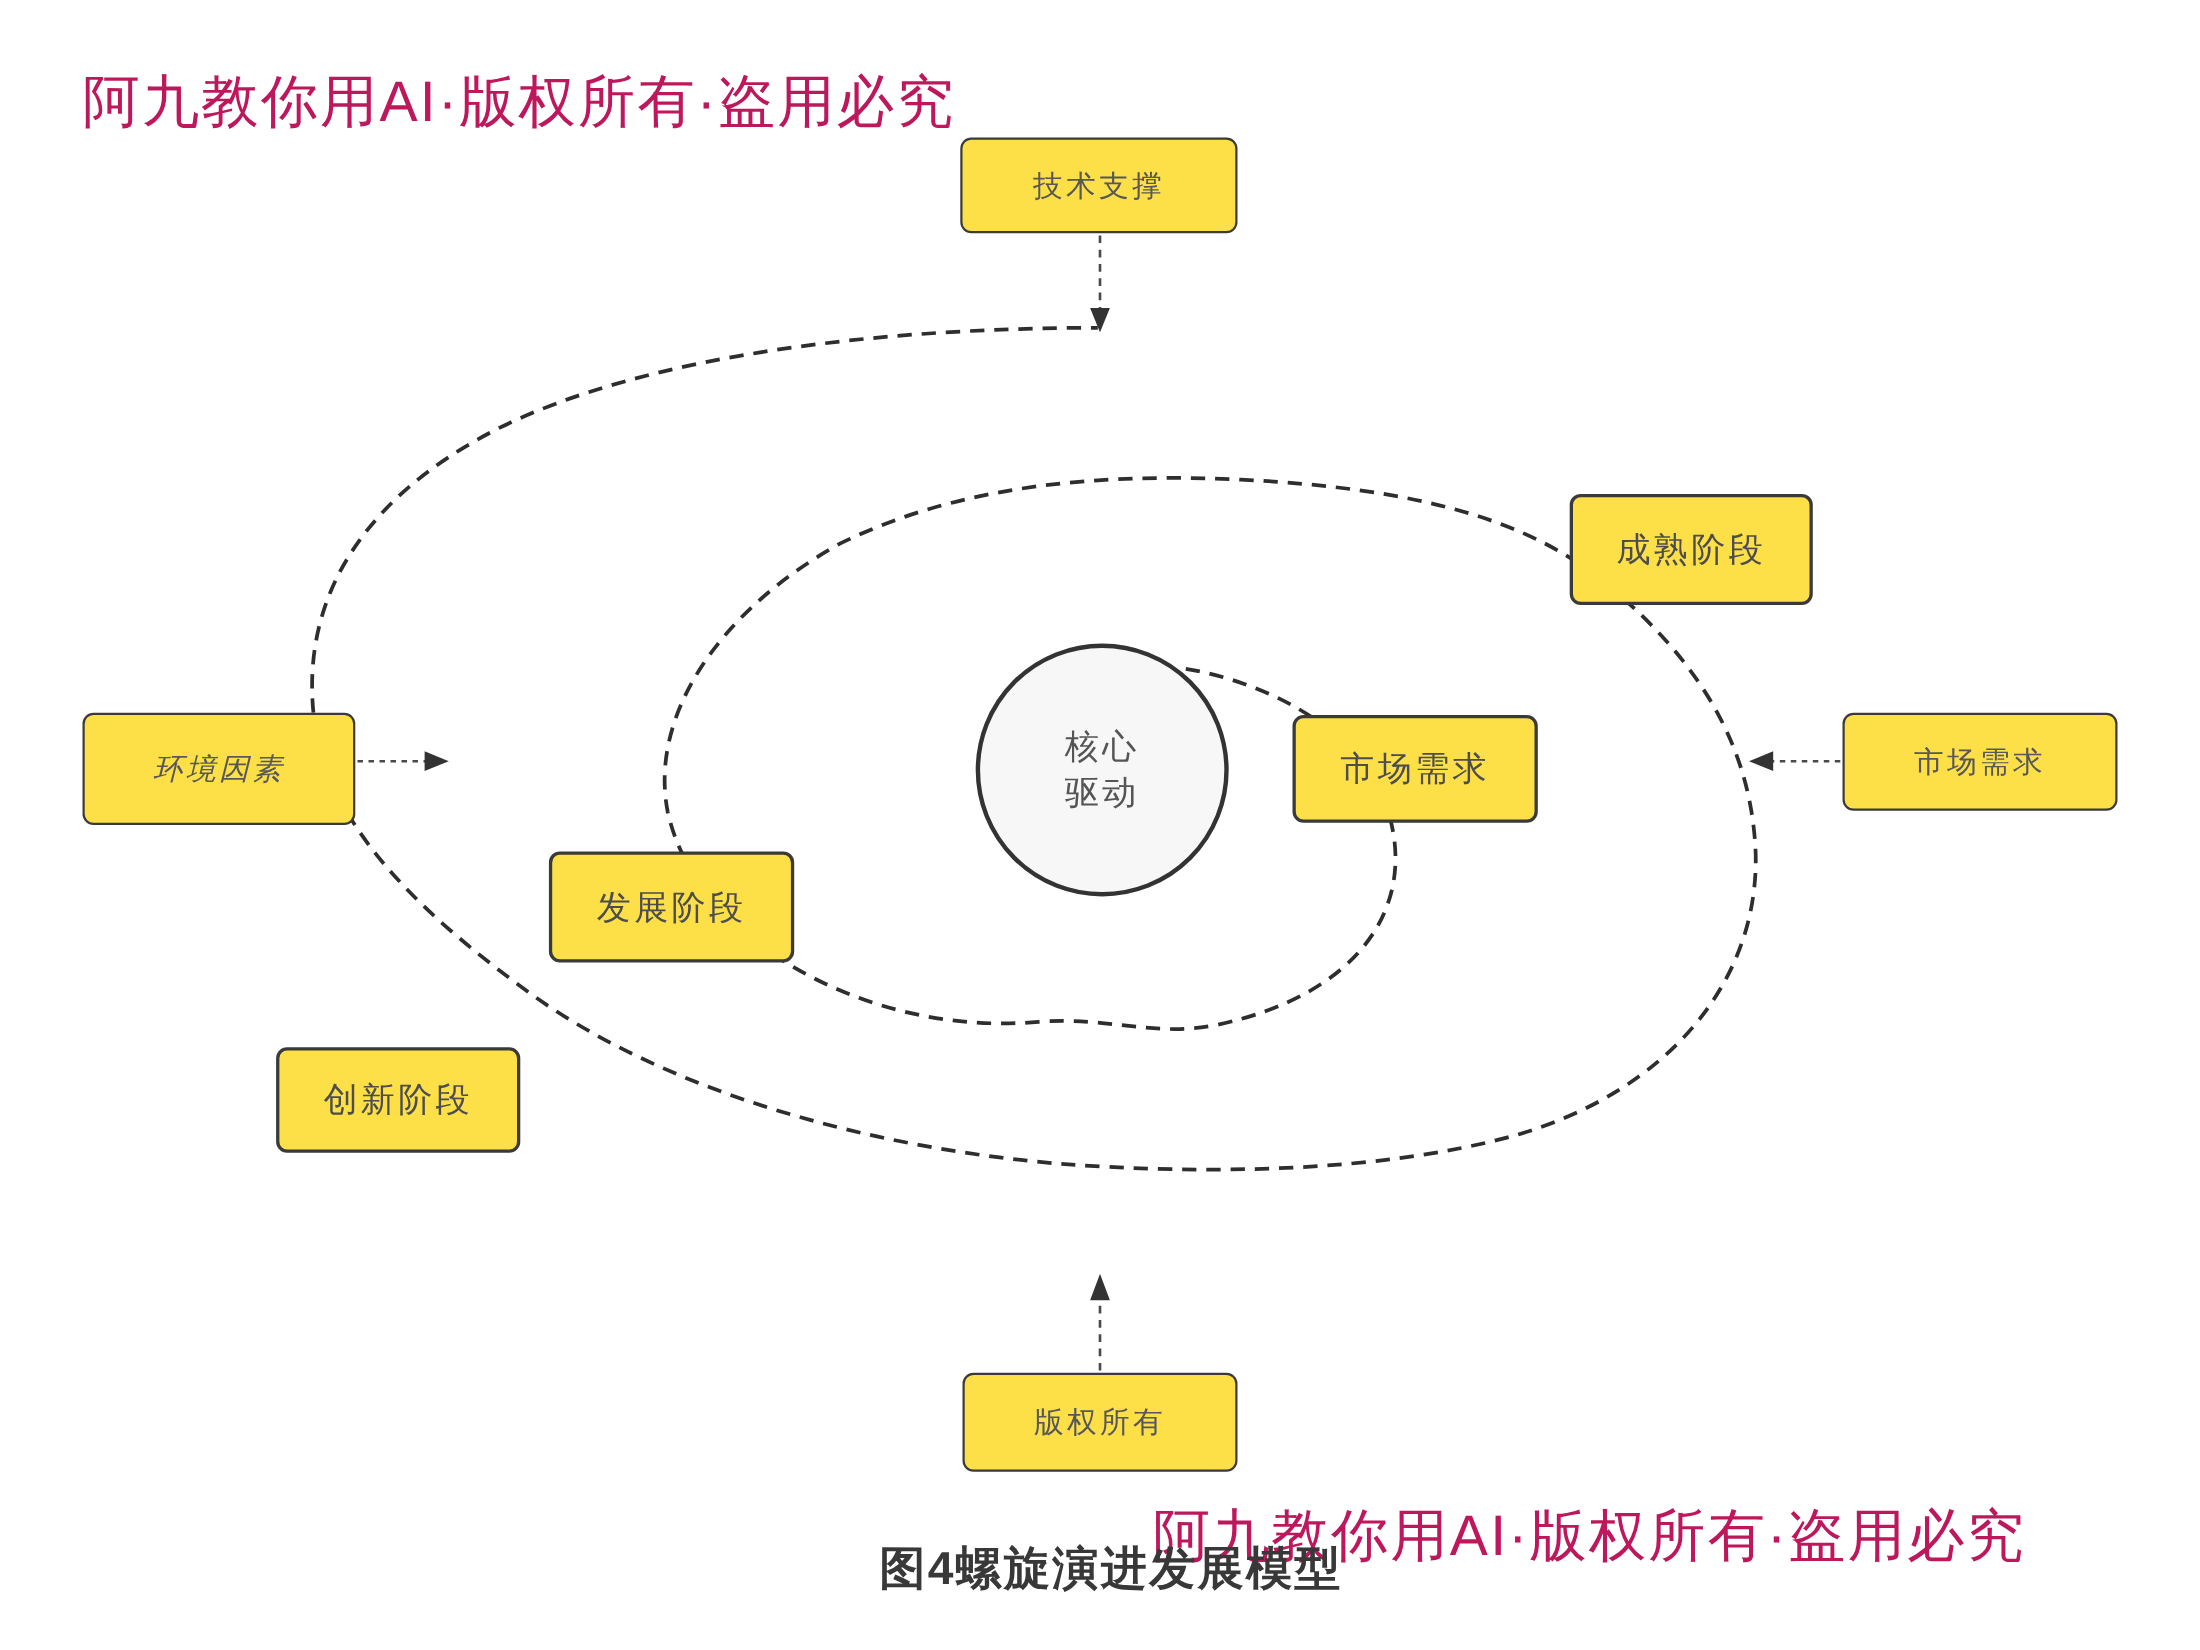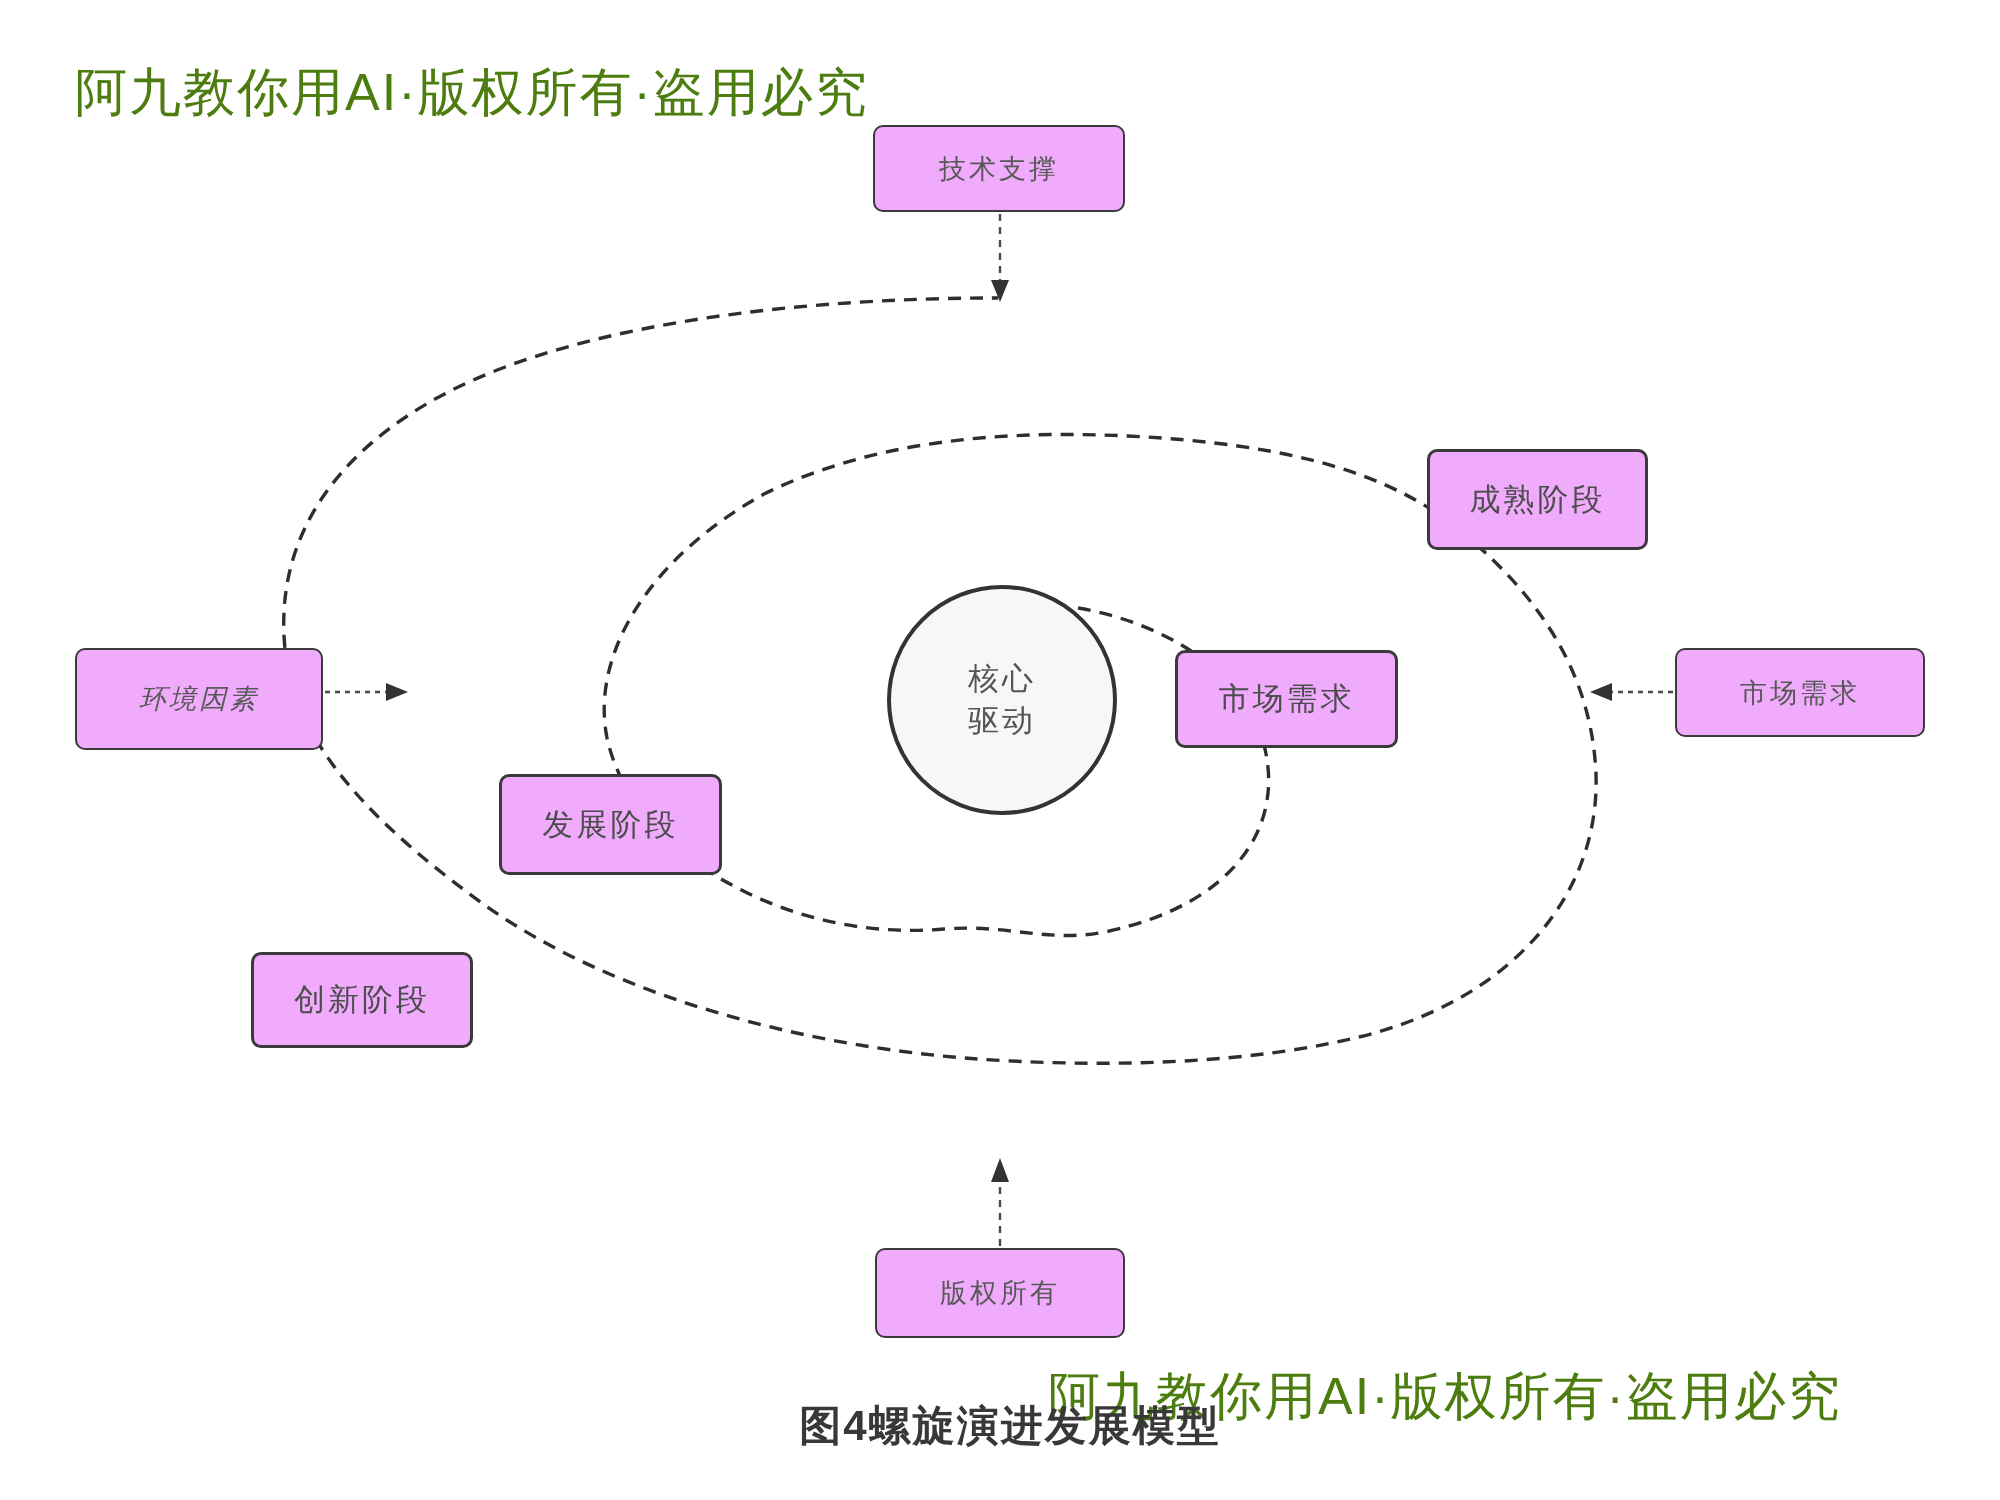--- a/index.html
+++ b/index.html
@@ -5,34 +5,34 @@
   html,body{margin:0;padding:0;background:#ffffff;}
   #stage{
     position:relative;
     width:2000px;height:1500px;
     background:#ffffff;
     overflow:hidden;
     font-family:"Liberation Sans","DejaVu Sans",sans-serif;
   }
   .watermark{
     position:absolute;
-    color:#4d7c0f;
+    color:#be185d;
     font-size:52px;
     letter-spacing:2px;
     white-space:nowrap;
     z-index:0;
     user-select:none;
   }
   #wm-top{left:75px;top:58px;}
   #wm-bottom{left:1048px;top:1362px;}
   #curves{position:absolute;left:0;top:0;z-index:1;}
   .node{
     position:absolute;
     box-sizing:border-box;
-    background:#f0abfc;
+    background:#fde047;
     border:3px solid #3a3a3a;
     border-radius:10px;
     display:flex;align-items:center;justify-content:center;
     z-index:2;
   }
   .node.factor{border-width:2.5px;}
   .node .lbl{color:#585858;letter-spacing:3px;}
   .factor .lbl{font-size:27px;}
   .stage .lbl{font-size:31px;color:#4d4d4d;}
   #node-tech{left:873px;top:125px;width:252px;height:87px;}

